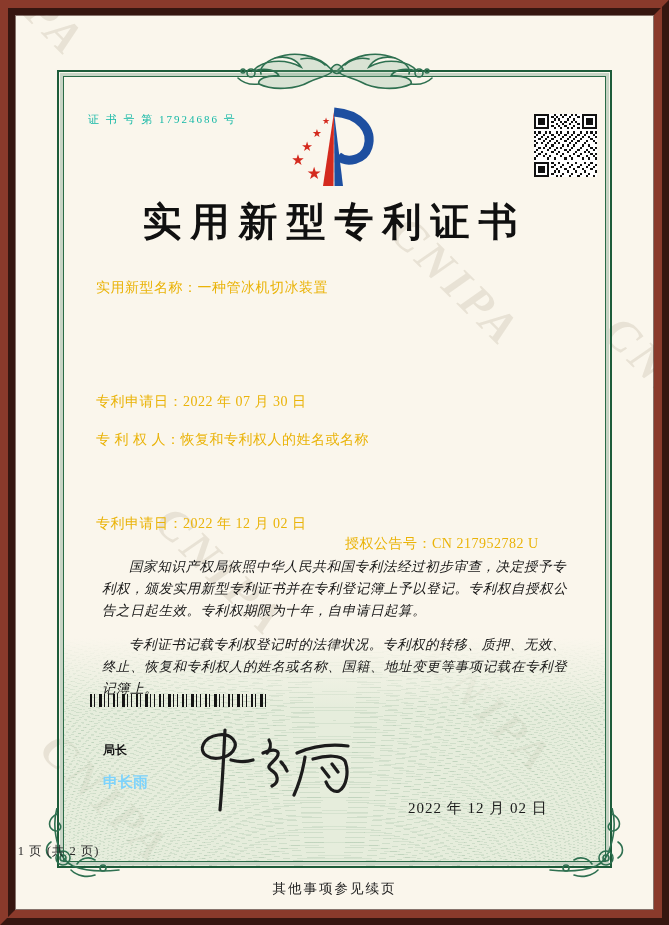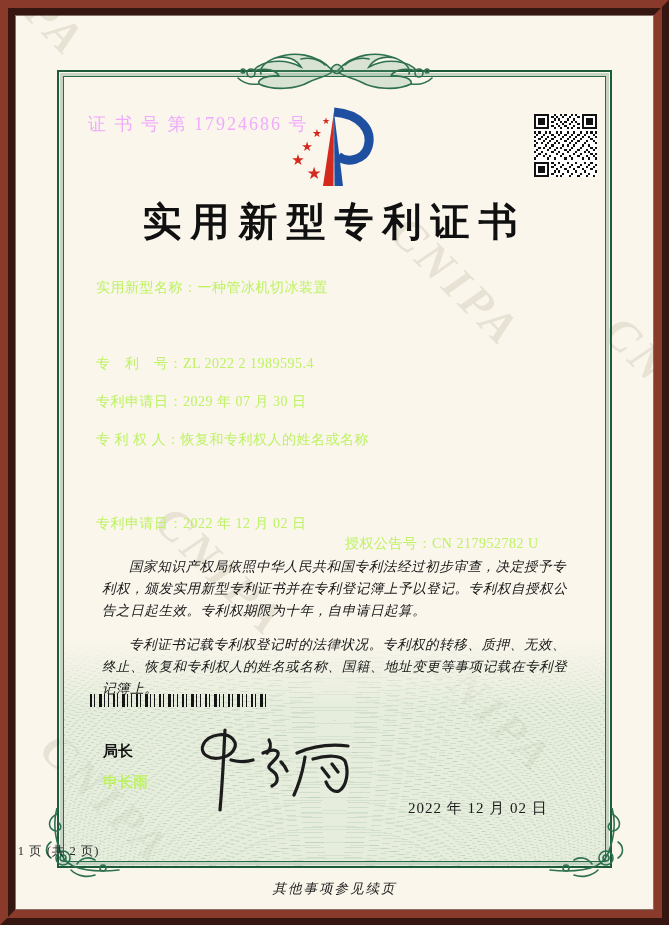--- a/index.html
+++ b/index.html
@@ -21,51 +21,51 @@
 
   
   .wave{position:absolute;left:61px;top:638px;width:547px;height:228px;z-index:1;
     background-color:rgba(214,230,208,.55);
     background-image:
       repeating-radial-gradient(140% 120% at 50% 150%, rgba(70,130,90,.14) 0 1px, transparent 1px 7px),
       repeating-radial-gradient(140% 120% at 50% -50%, rgba(70,130,90,.10) 0 1px, transparent 1px 9px);}
   .wave::before{content:"";position:absolute;left:0;right:0;top:0;height:70px;
       background:linear-gradient(#faf6ec, rgba(250,246,236,0));}
 
-  .certno{position:absolute;left:88px;top:112px;z-index:3;font-size:18px;letter-spacing:2px;color:#f0abfc;}
+  .certno{position:absolute;left:88px;top:112px;z-index:3;font-size:11px;letter-spacing:2px;color:#14b8a6;}
   .logo{position:absolute;left:276px;top:106px;z-index:3;}
   .qr{position:absolute;left:534px;top:114px;z-index:3;}
   .title{position:absolute;left:0;right:0;top:195px;z-index:3;text-align:center;
          font-size:39px;font-weight:700;letter-spacing:9px;color:#101010;}
 
-  .row{position:absolute;left:96px;width:486px;z-index:3;font-size:14px;color:#bef264;
+  .row{position:absolute;left:96px;width:486px;z-index:3;font-size:14px;color:#eab308;
        letter-spacing:.5px;line-height:20px;}
   .row .lab{display:inline-block;vertical-align:top;white-space:pre;}
   .row .val{display:inline-block;vertical-align:top;max-width:392px;}
   .g2{position:absolute;left:249px;top:0;white-space:nowrap;margin-top:20px;}
 
   .body-text{position:absolute;left:90px;top:544px;width:490px;z-index:3;
        font-size:13.5px;font-style:italic;line-height:22px;letter-spacing:.6px;color:#161616;}
   .body-text p{margin:12px;text-indent:2em;}
 
   .barcode{position:absolute;left:90px;top:694px;width:178px;height:13px;z-index:3;
     background-image:repeating-linear-gradient(90deg,#151515 0 2px,transparent 2px 4px,#151515 4px 5px,
       transparent 5px 9px,#151515 9px 12px,transparent 12px 14px,#151515 14px 15px,
       transparent 15px 18px,#151515 18px 19px,transparent 19px 23px);}
 
   .sig-title{position:absolute;left:103px;top:742px;z-index:3;font-family:"Liberation Sans","DejaVu Sans",sans-serif;
-     font-size:15px;font-weight:600;color:#151515;}
+     font-size:12px;font-weight:600;color:#151515;}
   .sig-name{position:absolute;left:103px;top:773px;z-index:3;font-family:"Liberation Sans","DejaVu Sans",sans-serif;
-     font-size:15px;font-weight:600;color:#bef264;}
+     font-size:15px;font-weight:600;color:#7dd3fc;}
   .signature{position:absolute;left:185px;top:722px;z-index:3;}
   .issue-date{position:absolute;left:408px;top:799px;z-index:3;font-size:15px;letter-spacing:1px;color:#1c1c1c;}
   .page-info{position:absolute;left:0;right:0;top:843px;z-index:3;font-size:12.5px;
      letter-spacing:1px;color:#2a2a2a;}
   .footer-note{position:absolute;left:0;right:0;top:880px;z-index:3;text-align:center;
-     font-size:13.5px;font-style:italic;letter-spacing:2px;color:#1d1d1d;}
+     font-size:13.5px;letter-spacing:2px;color:#1d1d1d;}
 
   .orn-top{position:absolute;left:50%;top:45px;transform:translateX(-50%);z-index:3;}
   .orn-bl{position:absolute;left:43px;top:808px;z-index:3;}
   .orn-br{position:absolute;left:548px;top:808px;z-index:3;transform:scaleX(-1);}
 </style>
 </head>
 <body>
 
 <div class="page">
   <div class="paper"></div>
@@ -169,25 +169,22 @@
         M8 27h1v1H8z M13 27h1v1h-1z M17 27h1v1h-1z M21 27h1v1h-1z M25 27h1v1h-1z
         M10 28h1v1h-1z M12 28h1v1h-1z M16 28h1v1h-1z M20 28h1v1h-1z M24 28h1v1h-1z M27 28h1v1h-1z"></path>
     </g>
   </svg>
 
   <div class="title">实用新型专利证书</div>
 
   <div class="row" style="top:278px">
     <span class="lab">实用新型名称：</span><span class="val">一种管冰机切冰装置</span>
   </div>
-  <div class="row" style="top:354px">
-    <span class="lab">专　利　号：</span><span class="val">ZL 2022 2 1989595.4</span>
-  </div>
   <div class="row" style="top:392px">
-    <span class="lab">专利申请日：</span><span class="val">2029 年 07 月 30 日</span>
+    <span class="lab">专利申请日：</span><span class="val">2022 年 07 月 30 日</span>
   </div>
   <div class="row" style="top:430px">
     <span class="lab">专 利 权 人：</span><span class="val">恢复和专利权人的姓名或名称</span>
   </div>
   <div class="row" style="top:514px">
     <span class="lab">专利申请日：</span><span class="val">2022 年 12 月 02 日</span>
     <span class="g2"><span class="lab">授权公告号：</span><span class="val">CN 217952782 U</span></span>
   </div>
 
   <div class="body-text">

